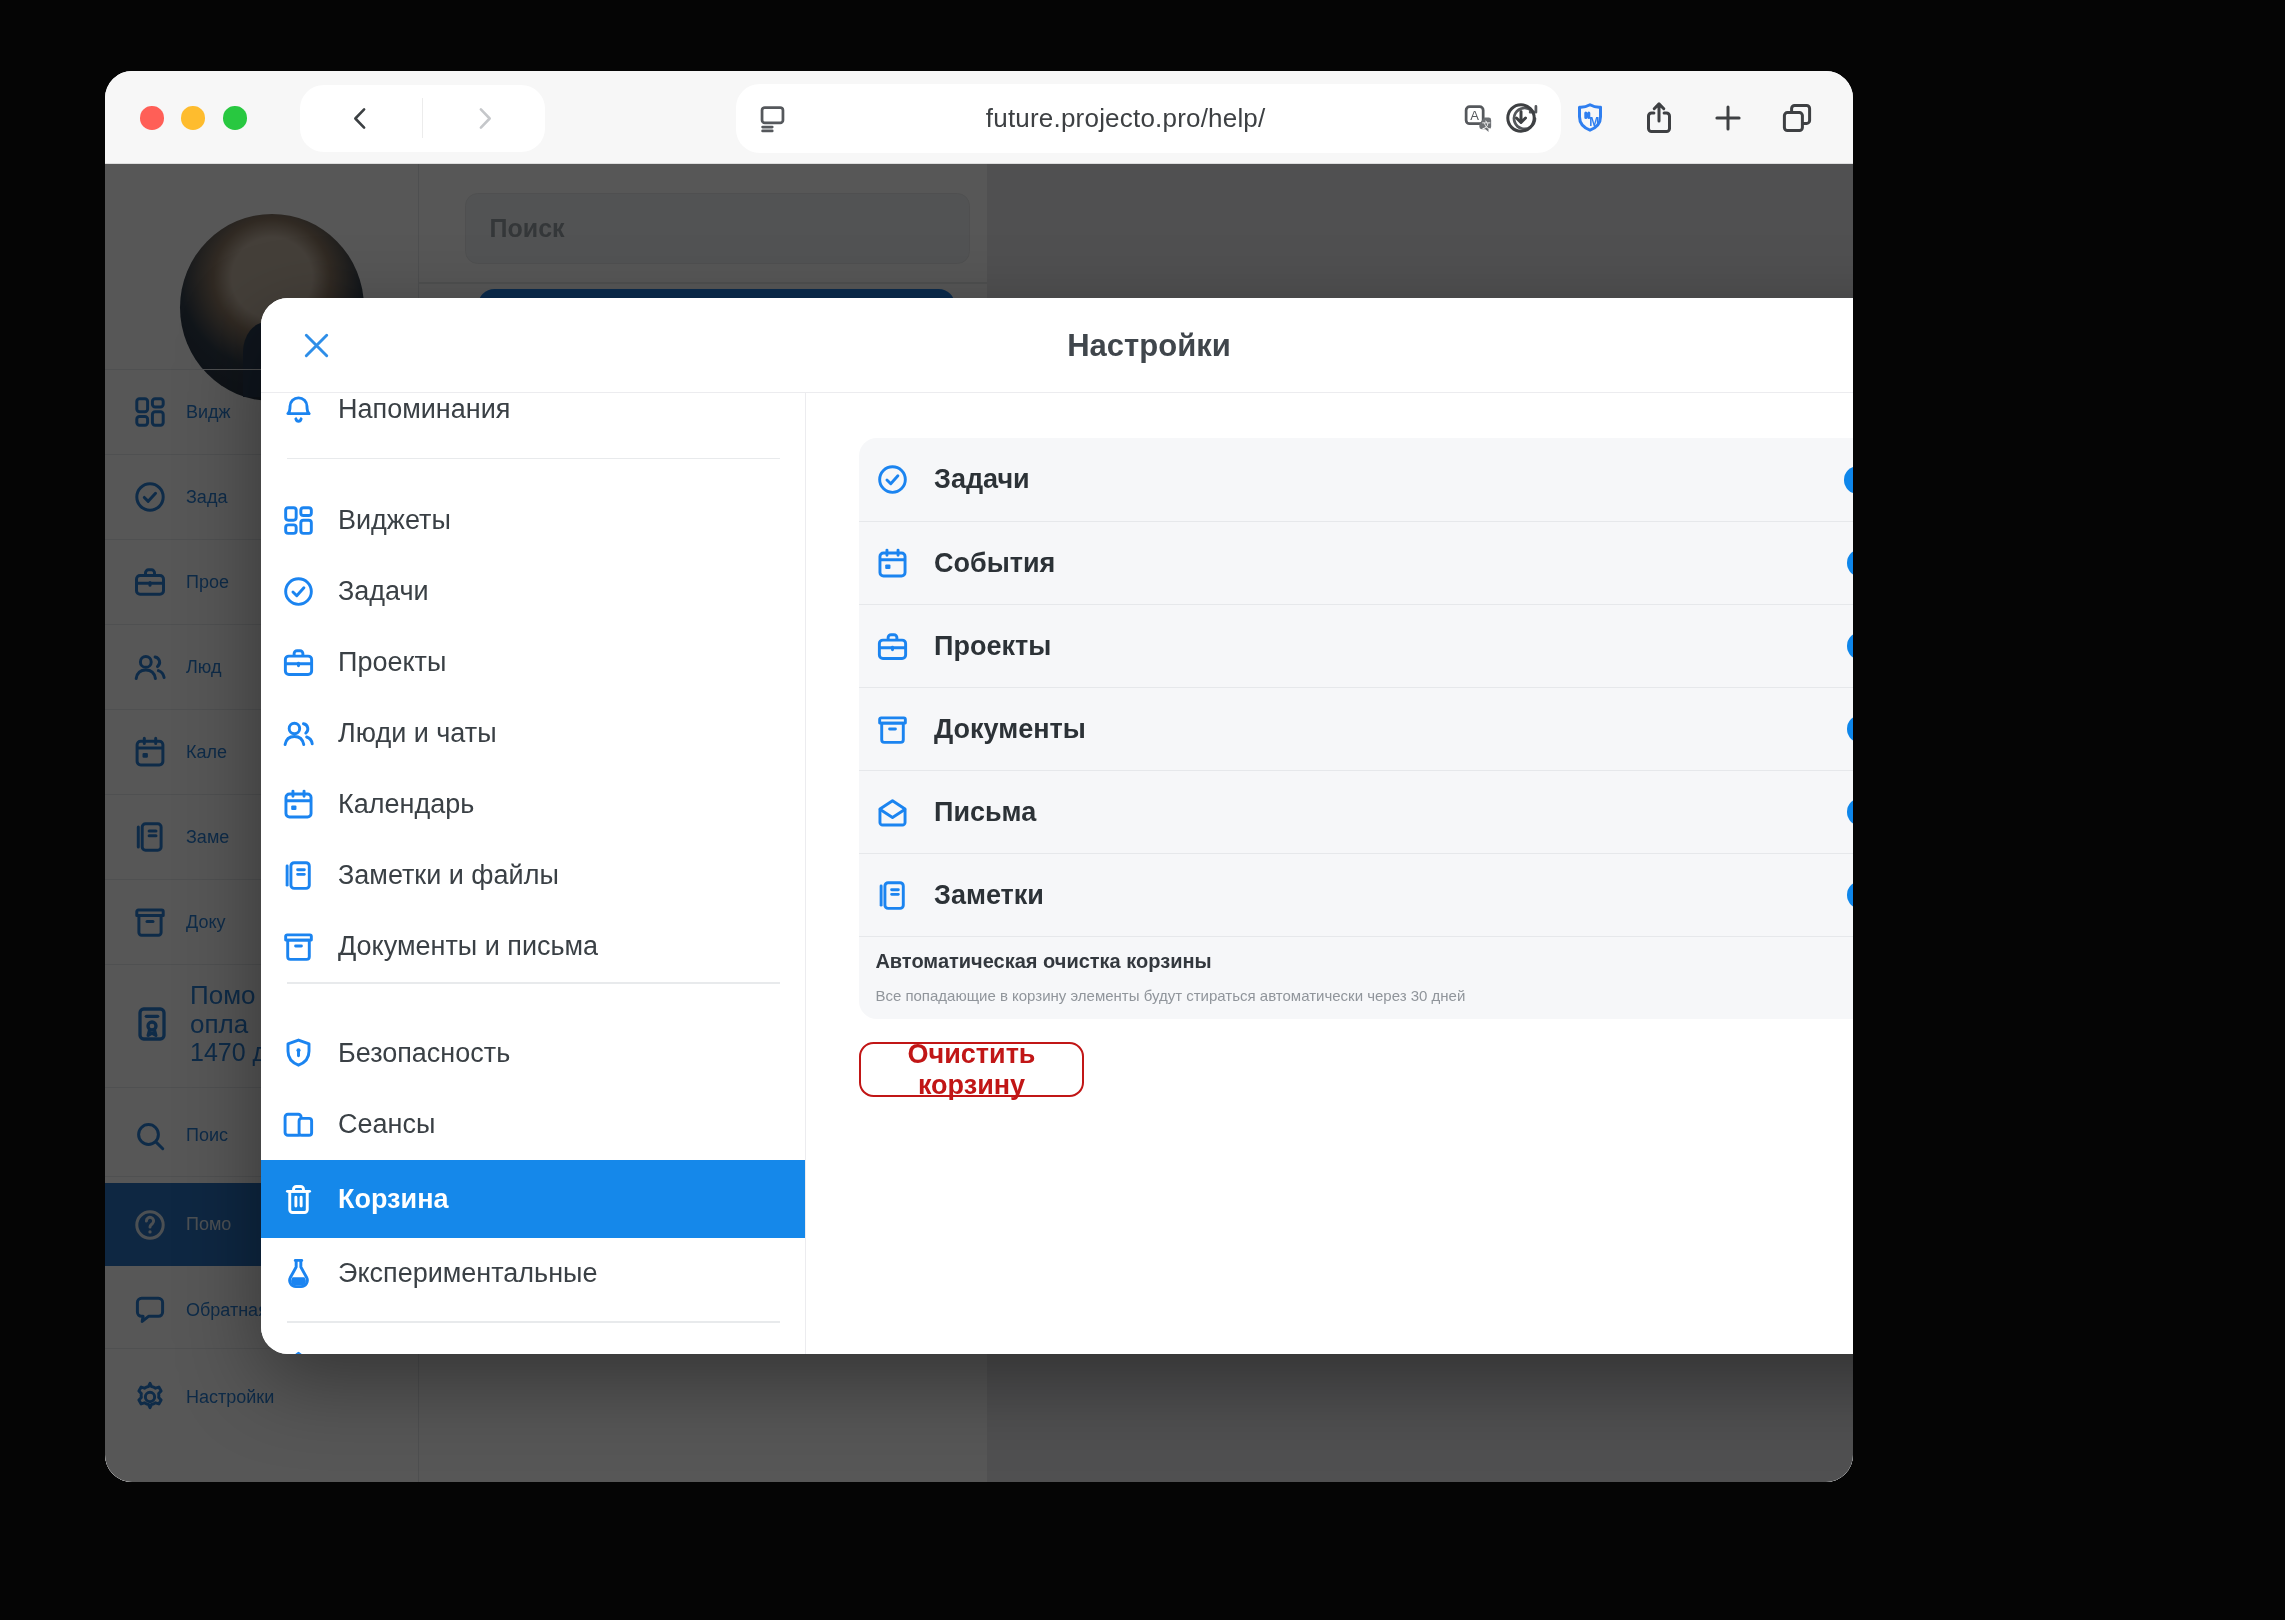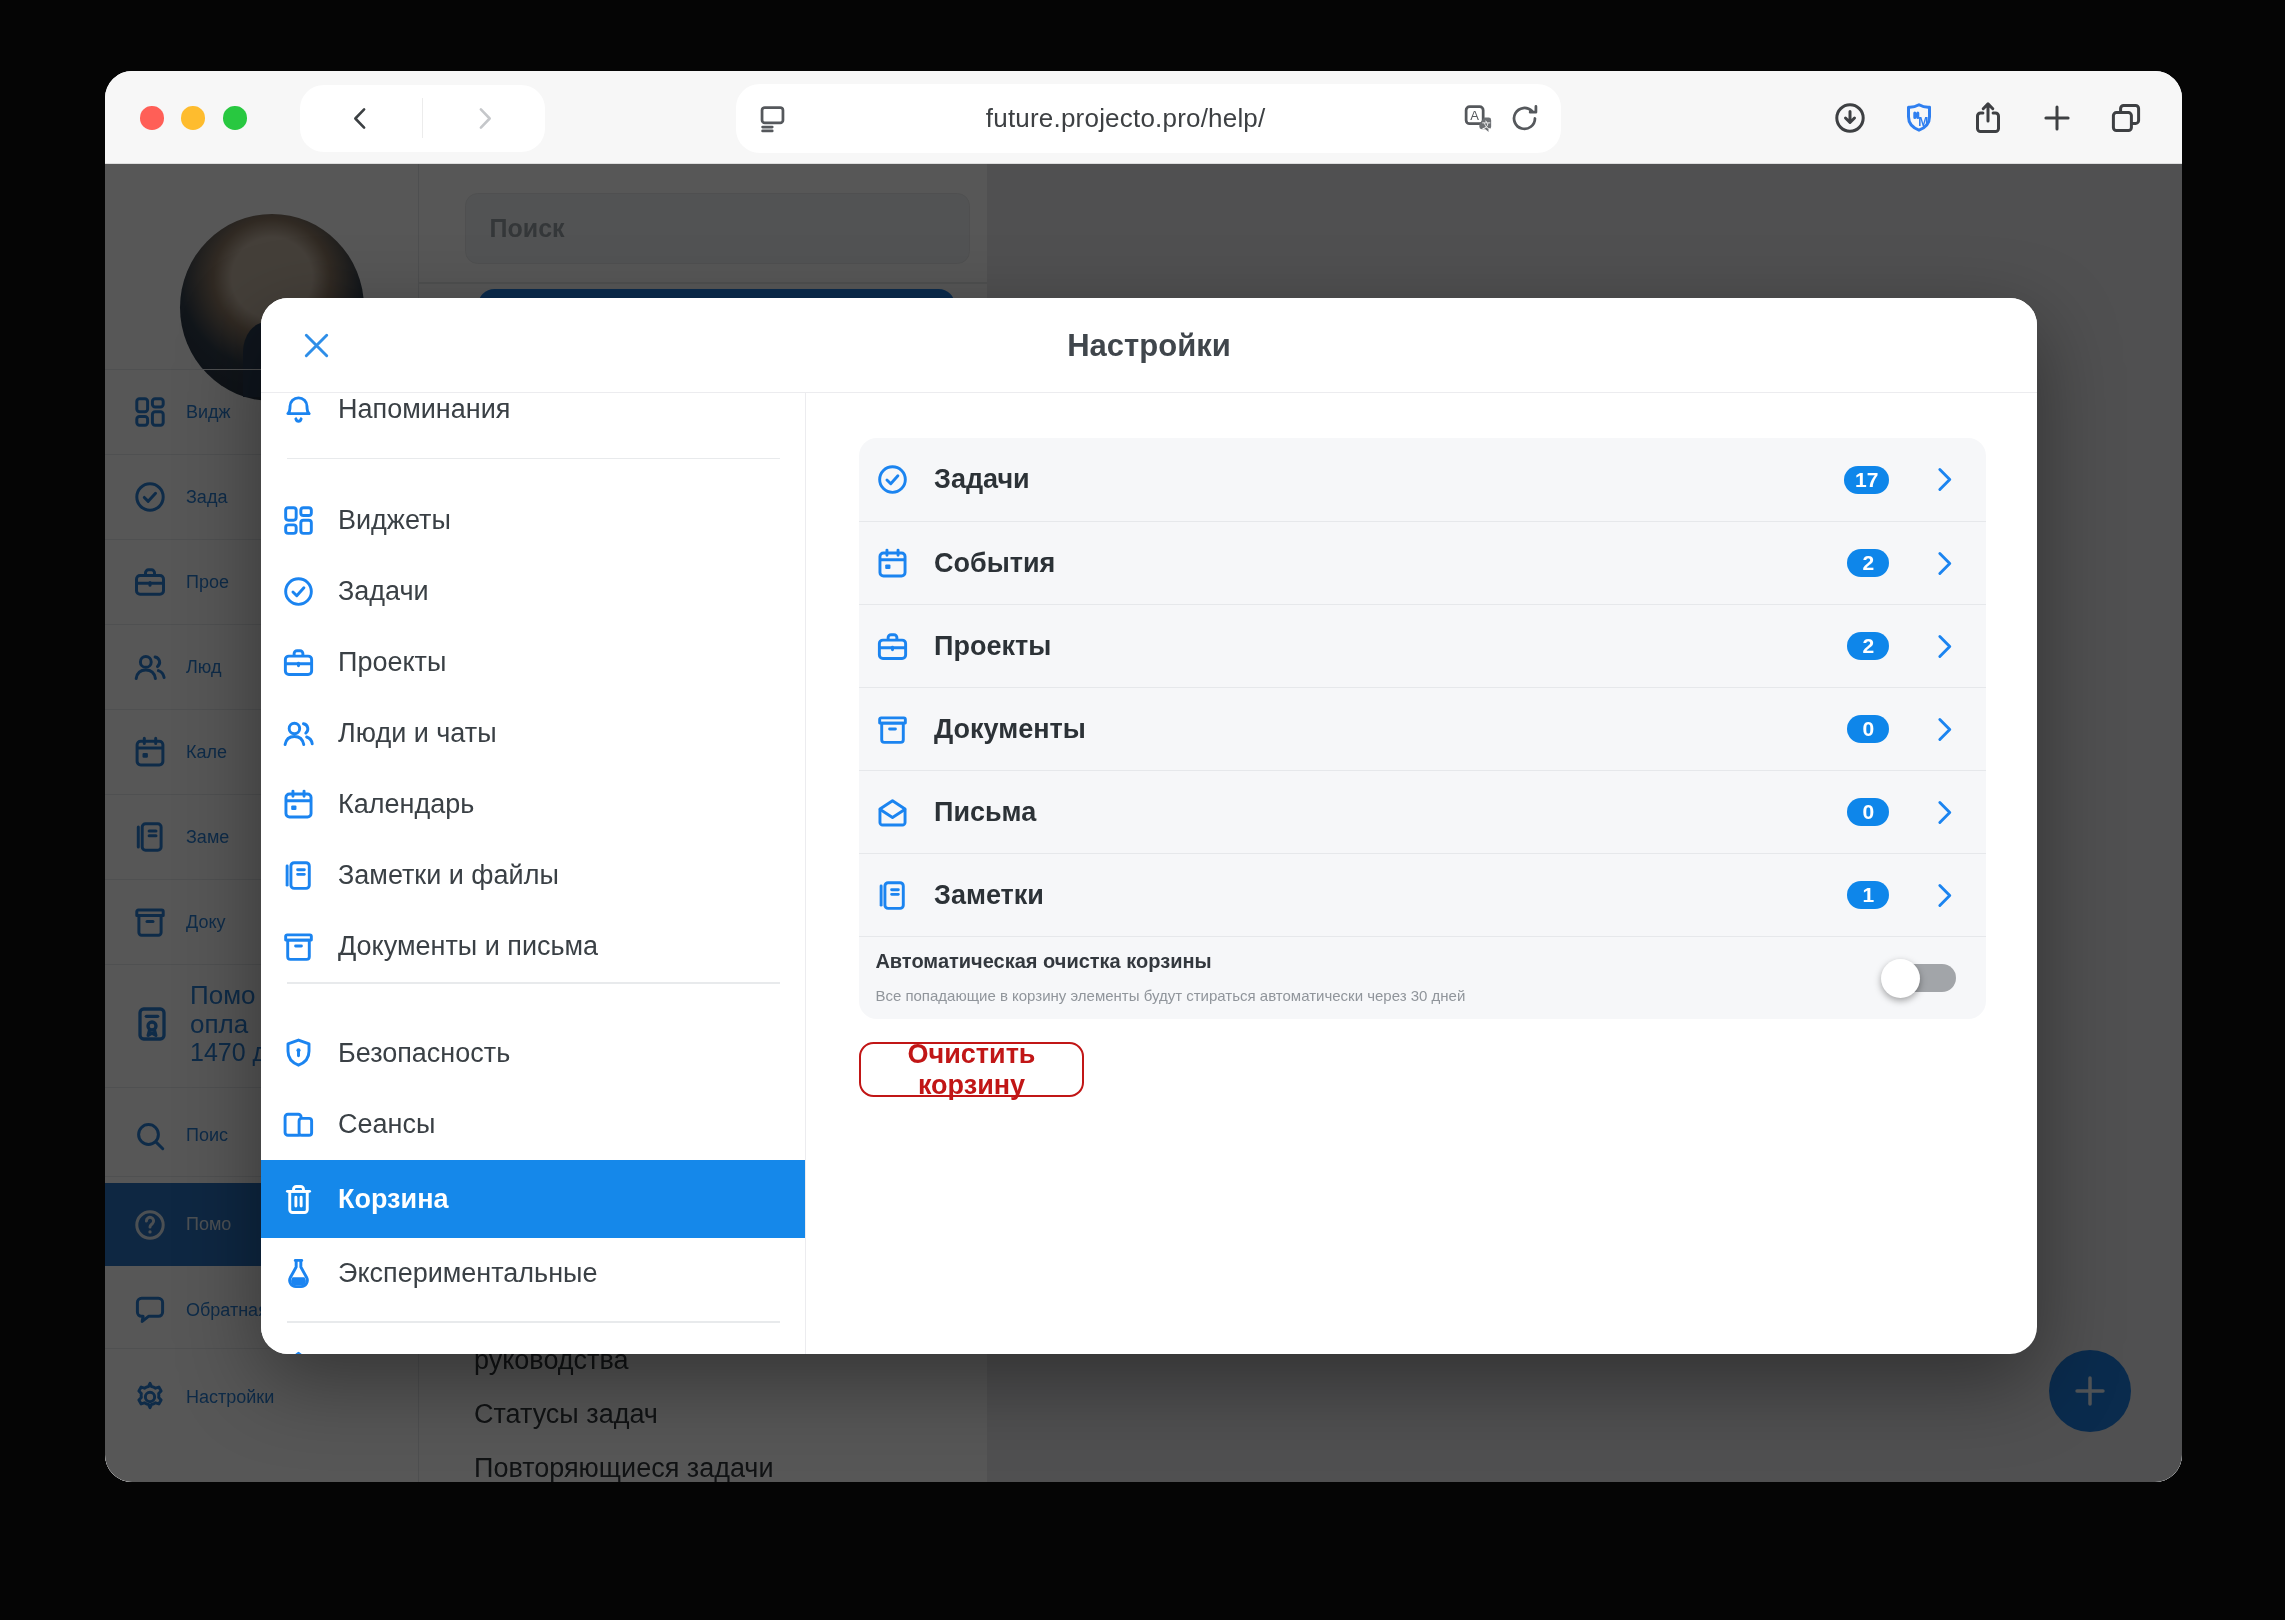--- a/index.html
+++ b/index.html
@@ -1,20 +1,20 @@
 <!DOCTYPE html>
 <html style="font-size:14.5px"><head>
 <meta charset="utf-8">
 <style>
   html,body{margin:0;padding:0;background:#000;}
   *{box-sizing:border-box;}
   .stage{position:relative;width:2286px;height:1620px;background:#050505;overflow:hidden;
          font-family:"Liberation Sans","DejaVu Sans",sans-serif;}
   
-  .window{position:absolute;left:105px;top:71px;width:2077px;height:1411px;background:#fff;
+  .window{position:absolute;left:105px;top:71px;width:1748px;height:1411px;background:#fff;
           border-radius:27px;overflow:hidden;}
   .toolbar{position:absolute;left:0;top:0;right:0;height:93px;background:#f7f7f7;border-bottom:1.8px solid #dedede;}
   .tl{position:absolute;top:35px;width:23.6px;height:23.6px;border-radius:50%;}
   .tl.red{left:35px;background:#ff5f57;} .tl.yellow{left:76px;background:#febc2e;} .tl.green{left:118px;background:#28c840;}
   .navpill{position:absolute;left:195px;top:13.6px;width:245px;height:67px;background:#fff;border-radius:23.6px;
            display:flex;align-items:center;}
   .navbtn{flex:1;display:flex;align-items:center;justify-content:center;height:100%;}
   .navbtn .ic{width:31px;height:31px;color:#3c4043;}
   .navbtn.fwd .ic{color:#c5c7ca;}
   .navdiv{width:1.8px;height:40px;background:#ececec;}
@@ -311,32 +311,20 @@
             <span class="slabel">Настройки</span>
           </div>
         </div>
 
         <div class="panel">
           <div class="sfield">
             <span>Поиск</span>
           </div>
           <div class="pdivider"></div>
           <div class="bluebtn"></div>
-          <div class="plist">
-
-          <div class="plitem">
-                <span>руководства</span>
-              </div>
-              <div class="plitem">
-                <span>Статусы задач</span>
-              </div>
-              <div class="plitem">
-                <span>Повторяющиеся задачи</span>
-              </div>
-            </div>
         </div>
 
         <div class="content"></div>
 
         <div class="fab">
           <span class="ic">
               <svg viewBox="0 0 24 24" fill="none" stroke="currentColor" stroke-width="2" stroke-linecap="round" stroke-linejoin="round">
                 <path d="M12 4.6v14.8M4.6 12h14.8"></path>
               </svg>
             </span>

